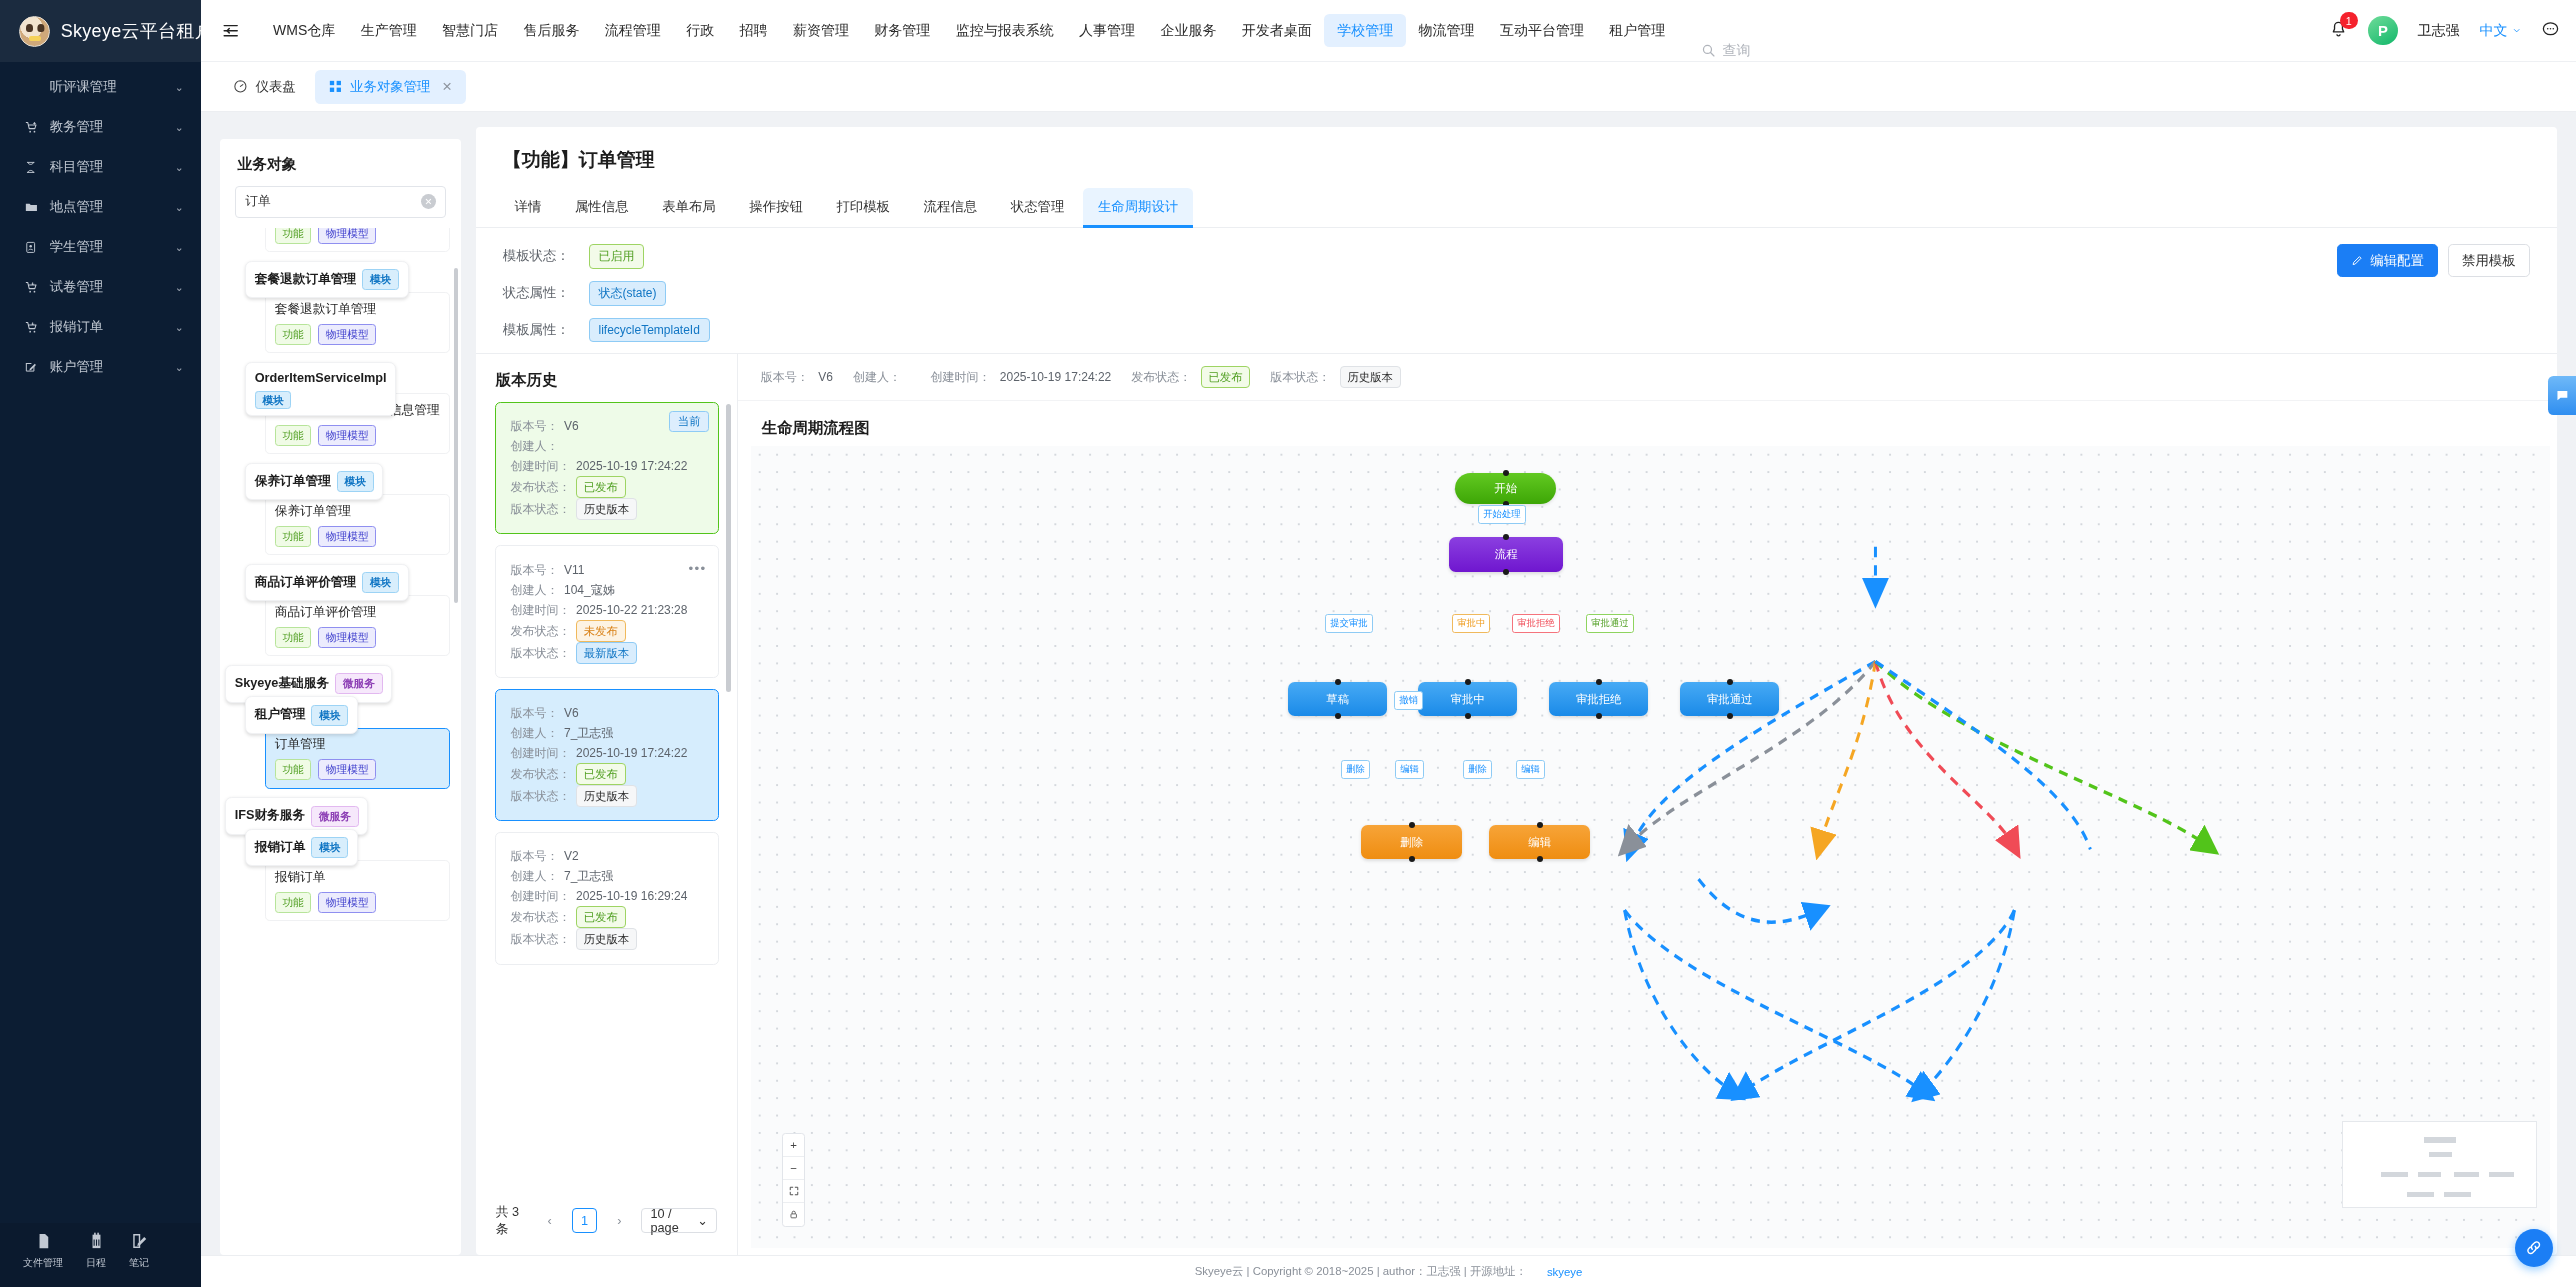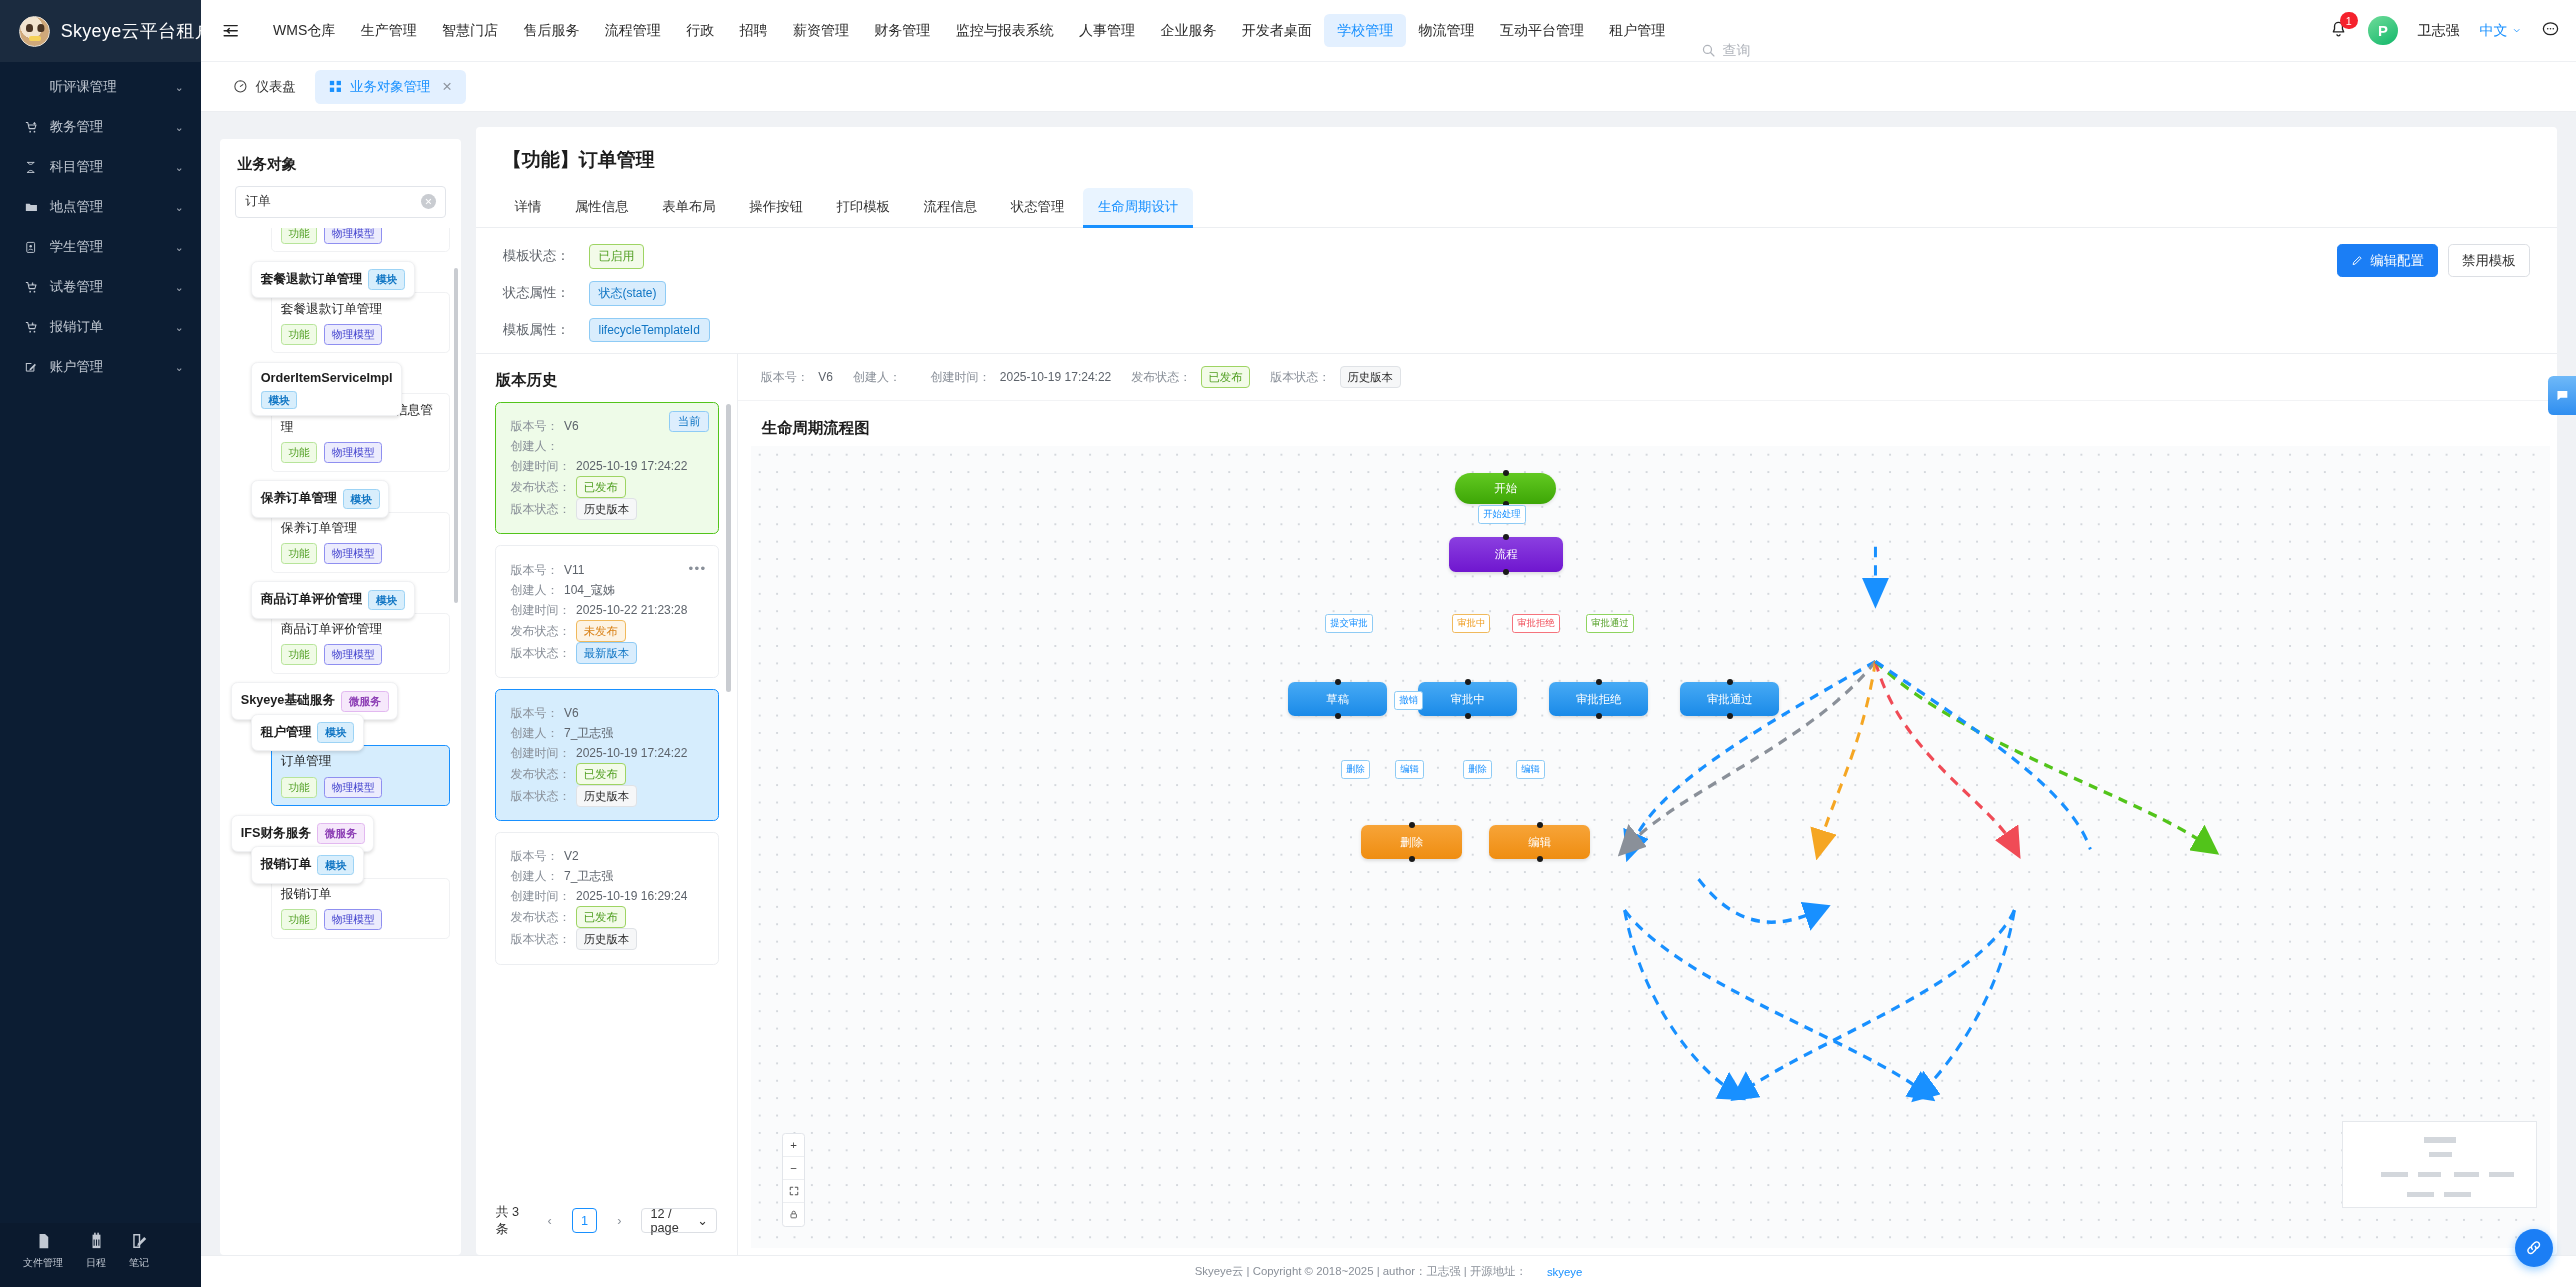--- a/index.html
+++ b/index.html
@@ -116,21 +116,21 @@
   .obj-search {
     height: 32px; border: 0.7px solid #e2e5ea; border-radius: 4px;
     display: flex; align-items: center; padding: 0 9.4px; font-size: 12.7px; color: #333;
   }
   .obj-search .val { flex: 1; }
   .clear-ico {
     width: 14.8px; height: 14.8px; border-radius: 50%; background: #c9ccd1; color: #fff;
     font-size: 9.4px; display: flex; align-items: center; justify-content: center; cursor: pointer;
   }
   .tree { flex: 1; overflow: hidden; position: relative; padding: 0 6.7px 0 0; }
-  .tree-inner { padding: 0 4px 0 11px; }
+  .tree-inner { padding: 0 4px 0 5px; }
   .t-row { display: flex; align-items: flex-start; margin-bottom: 8.7px; }
   .t-caret {
     width: 19px; flex: 0 0 19px; padding-top: 12.7px; text-align: center;
     font-size: 8.7px; color: #333; cursor: pointer;
   }
   .t-card {
     flex: 1; border: 0.7px solid #f0f1f3; border-radius: 4.7px; background: #fff;
     padding: 7.4px 8.7px; display: flex; align-items: center; flex-wrap: wrap; gap: 6px;
     cursor: pointer;
   }
@@ -783,21 +783,21 @@
                 </div>
 
                 <div class="ver-sb"></div>
               </div>
               <div class="pager">
                 <span>共 3 条</span>
                 <span class="pg-btn arrow">‹</span>
                 <span class="pg-btn cur">1</span>
                 <span class="pg-btn arrow">›</span>
                 <span class="pg-size">
-                  <span>12 / page</span>
+                  <span>10 / page</span>
                   <span>⌄</span>
                 </span>
               </div>
             </div>
 
             <div class="diagram-pane">
               <div class="diagram-head">
                 <span>版本号：</span>
                 <span style="color:#5d636b">V6</span>
                 <span style="margin-left:10.7px">创建人：</span>

